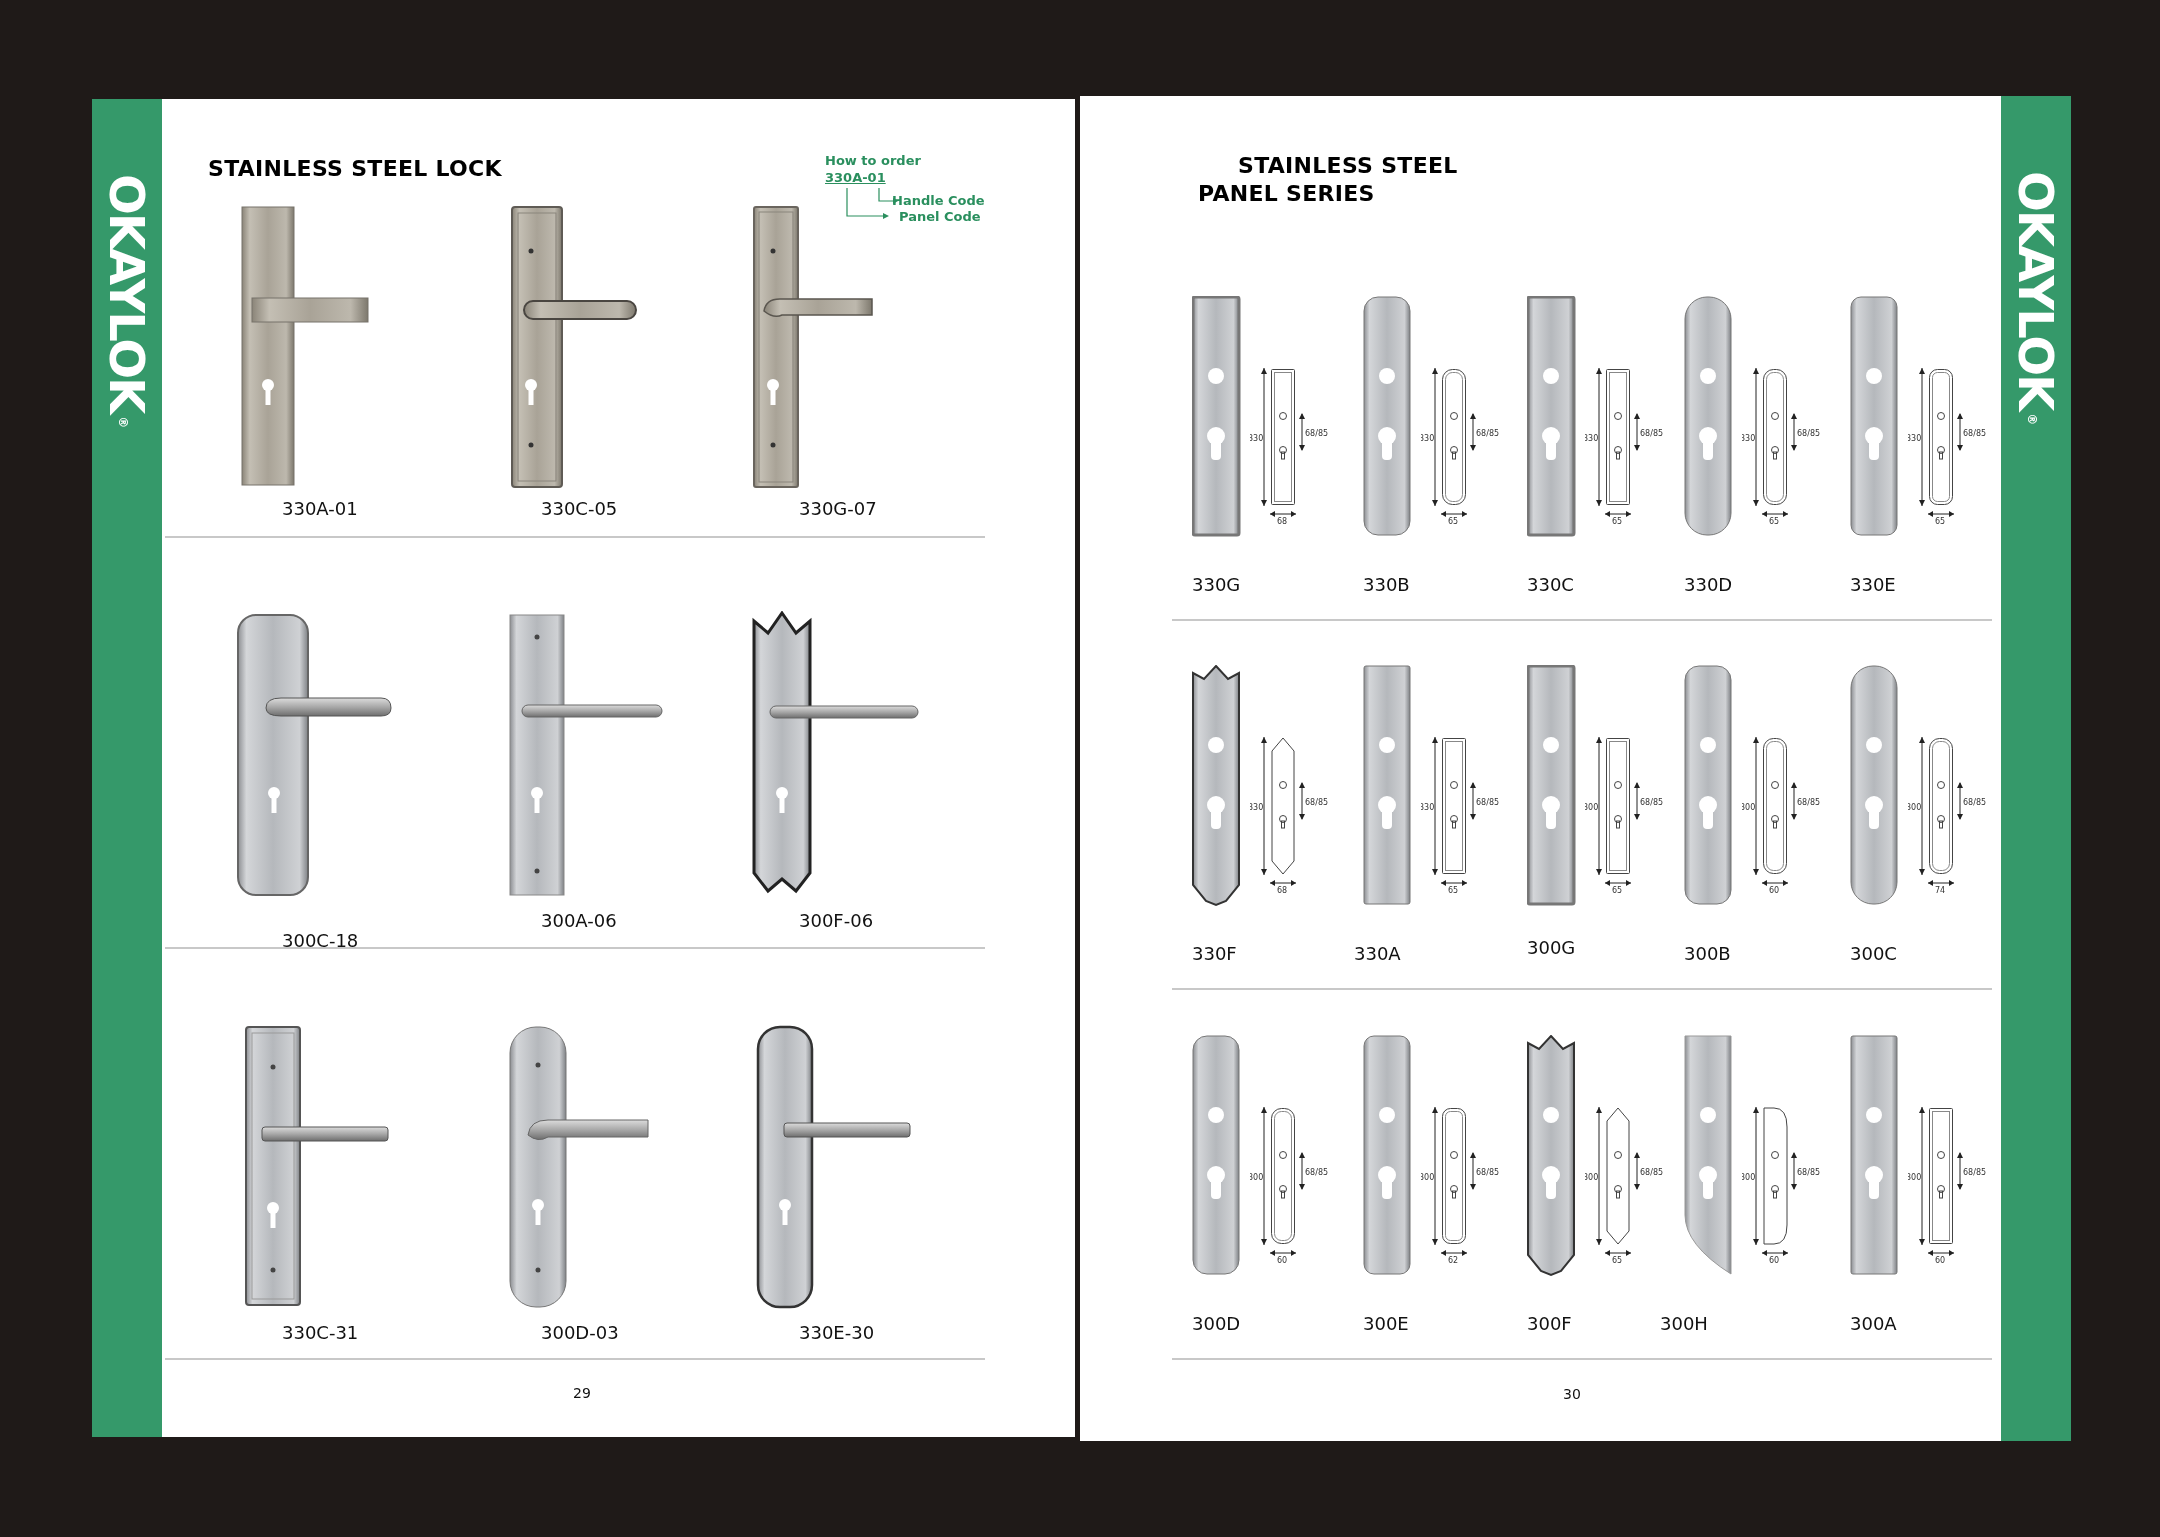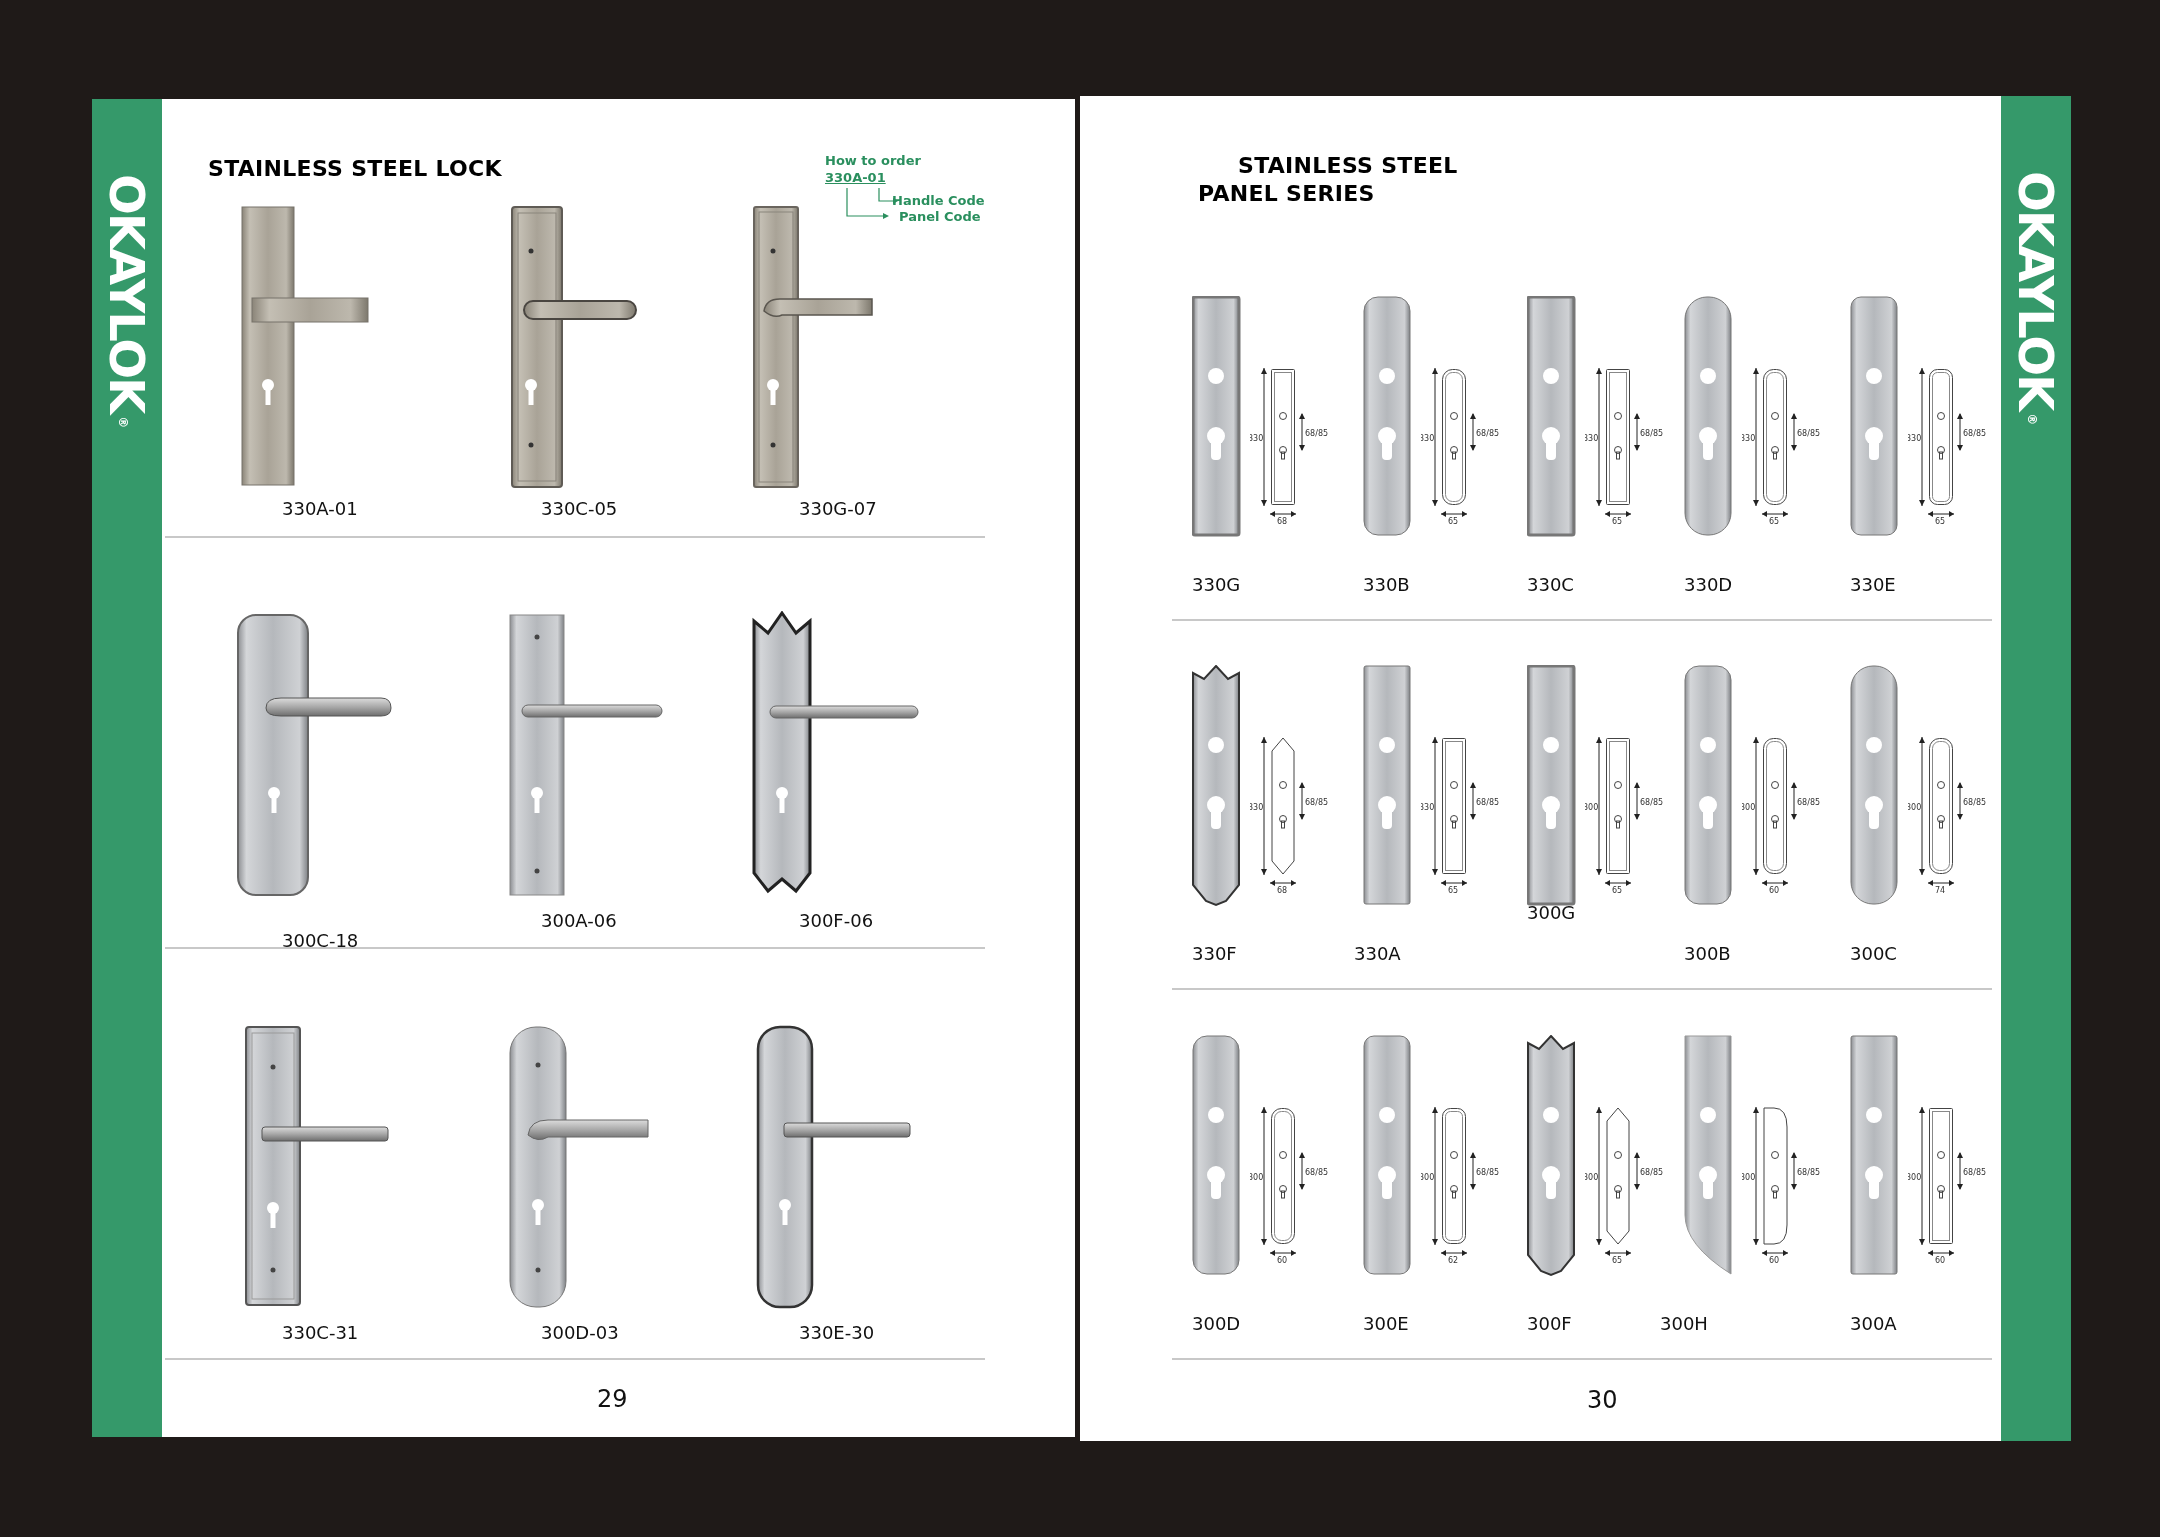--- a/index.html
+++ b/index.html
@@ -34,21 +34,21 @@
   .order-box .handle { position: absolute; left: 67px; top: 40px; }
   .order-box .panel  { position: absolute; left: 74px; top: 56px; }
   .order-box svg { position: absolute; left: 0; top: 0; }
 
   .divider { position: absolute; height: 2px; background: #c8c8c8; }
 
   .prod-label, .panel-label {
     position: absolute; font-family: "DejaVu Sans", sans-serif;
     font-size: 18px; color: #111111; white-space: nowrap;
   }
-  .page-num { position: absolute; font-size: 24px; color: #111; margin-left: 24px; }
+  .page-num { position: absolute; font-size: 14px; color: #111; }
 
   .handle-img { position: absolute; }
   .panel-img { position: absolute; }
   .diagram { position: absolute; }
   .dim { font-family: "DejaVu Sans", sans-serif; font-size: 8px; fill: #333; }
 </style>
 </head>
 <body>
 
 <svg width="0" height="0" style="position:absolute">
@@ -422,21 +422,21 @@
           </g>
       <line x1="52" y1="48" x2="52" y2="84" stroke="#222"></line>
           <polygon points="49,53 52,47 55,53" fill="#222"></polygon>
           <polygon points="49,79 52,85 55,79" fill="#222"></polygon>
       <text class="dim" x="55" y="70">68/85</text>
       <line x1="20" y1="148" x2="46" y2="148" stroke="#222"></line>
           <polygon points="25,145 20,148 25,151" fill="#222"></polygon>
           <polygon points="41,145 46,148 41,151" fill="#222"></polygon>
       <text class="dim" x="27" y="158">65</text>
         </svg>
-        <div class="panel-label" style="left: 447px; top: 806px; text-align: center;">300G</div>
+        <div class="panel-label" style="left: 447px; top: 841px; text-align: center;">300G</div>
       </div>
       <div>
         <svg class="panel-img" width="50" height="242" style="left: 604px; top: 569px;">
           <rect x="1" y="1" width="46" height="238" rx="14" fill="url(#steel)" stroke="#777" stroke-width="1"></rect>
           <circle cx="24" cy="80" r="8" fill="#fff"></circle>
           <circle cx="24" cy="140" r="9" fill="#fff"></circle>
           <rect x="19" y="140" width="10" height="24" rx="4" fill="#fff"></rect>
         </svg>
         <svg class="diagram" width="90" height="160" style="left: 662px; top: 639px;">
       <line x1="14" y1="2" x2="14" y2="140" stroke="#222"></line>

